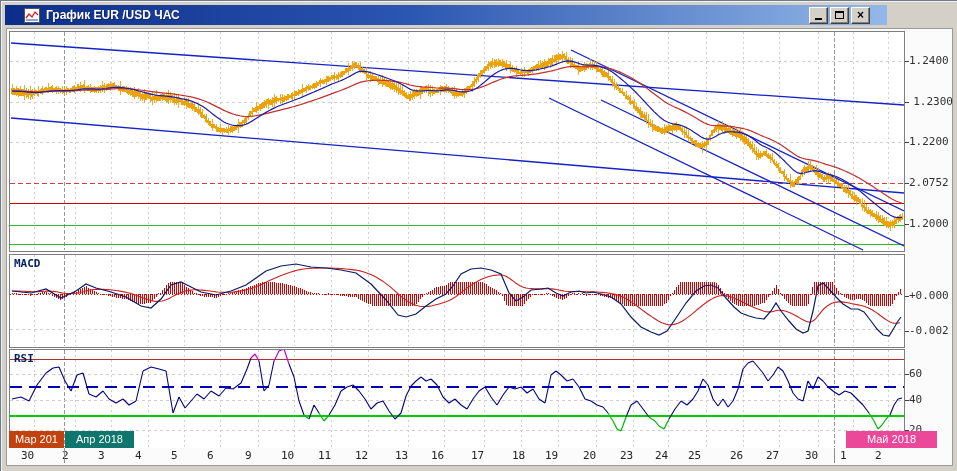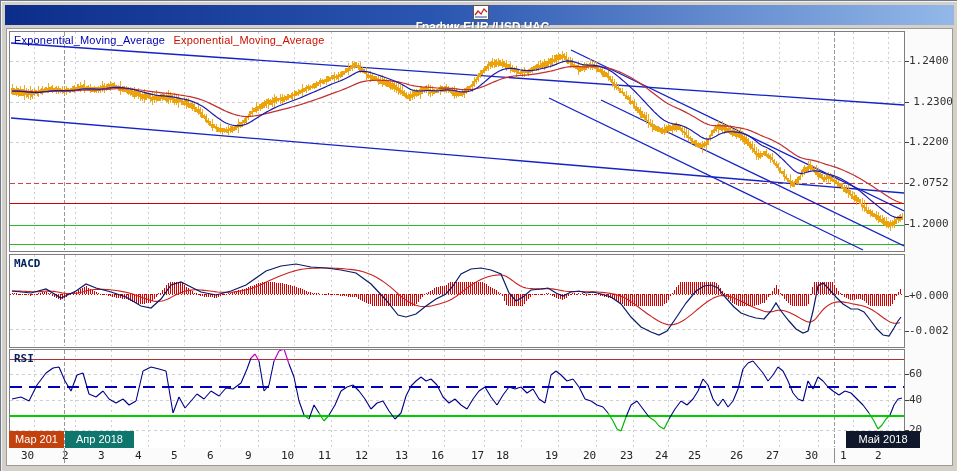--- a/index.html
+++ b/index.html
@@ -1,20 +1,20 @@
 <!DOCTYPE html>
 <html><head>
 <meta charset="utf-8">
 <style>
   html,body{margin:0;padding:0;background:#9a9a9a;font-family:"Liberation Sans",sans-serif;}
   .window{position:relative;width:957px;height:471px;background:#d4d0c8;
     border:1px solid #6b7b8d;box-shadow:inset 1px 1px 0 #f4f2ee, inset -1px -1px 0 #8a867e;overflow:hidden;}
-  .titlebar{position:absolute;left:4px;top:4px;width:949px;height:20px;
+  .titlebar{position:absolute;left:4px;top:4px;width:882px;height:20px;
     background:linear-gradient(90deg,#0c2e8a 0%,#2a55b0 45%,#93b8e8 100%);
-    display:flex;align-items:center;padding:0 3px;box-sizing:border-box;flex-direction:column;}
+    display:flex;align-items:center;padding:0 17px;box-sizing:border-box;}
   .ticon{width:16px;height:15px;margin-left:2px;flex:0 0 auto;}
   .ttext{color:#fff;font:bold 12px "Liberation Sans",sans-serif;margin-left:6px;flex:1;white-space:nowrap;
     text-shadow:1px 1px 0 rgba(0,0,0,.35);}
   .tbtns{display:flex;}
   .tb{width:17px;height:15px;background:#d4d0c8;border:1px solid;border-color:#ffffff #404040 #404040 #ffffff;
     box-shadow:inset -1px -1px 0 #808080;margin-left:2px;display:flex;align-items:center;justify-content:center;cursor:default;}
   .g-min{width:7px;height:2px;background:#000;margin-top:7px;}
   .g-max{width:9px;height:8px;border:1px solid #000;border-top:2px solid #000;box-sizing:border-box;}
   .g-x{font:bold 12px "Liberation Sans",sans-serif;color:#000;line-height:10px;}
   .client{position:absolute;left:5px;top:27px;width:947px;height:438px;background:#fbfbfb;
@@ -105,24 +105,20 @@
         <line x1="10" y1="117" x2="903" y2="192" stroke="#1422c8" stroke-width="1.3"></line>
         <line x1="570" y1="49" x2="903" y2="210" stroke="#1422c8" stroke-width="1.3"></line>
         <line x1="548" y1="97" x2="862" y2="249" stroke="#1422c8" stroke-width="1.3"></line>
         <line x1="600" y1="99" x2="903" y2="245" stroke="#1422c8" stroke-width="1.3"></line>
         <path d="M11 82.9L11 93.8M13 87.9L13 92.8M15 84.6L15 94.8M17 87.0L17 95.9M19 84.5L19 95.1M21 88.1L21 95.3M23 84.2L23 99.1M25 87.2L25 96.9M27 88.2L27 97.9M29 85.0L29 98.9M31 88.3L31 97.6M33 86.7L33 95.4M35 89.6L35 93.4M37 85.2L37 96.1M39 87.9L39 92.7M41 85.1L41 93.7M43 86.9L43 91.4M45 86.8L45 90.8M47 82.0L47 92.4M49 86.2L49 91.2M51 84.4L51 91.8M53 86.7L53 90.3M55 85.0L55 92.8M57 84.7L57 93.2M59 86.8L59 91.9M61 84.7L61 92.9M63 86.4L63 94.0M65 84.9L65 93.6M67 88.1L67 91.4M69 87.3L69 90.8M71 84.7L71 91.1M73 84.1L73 91.5M75 85.5L75 89.1M77 83.8L77 89.1M79 80.8L79 91.0M81 84.5L81 87.3M83 79.3L83 91.9M85 85.0L85 89.1M87 84.4L87 89.7M89 82.7L89 91.9M91 85.9L91 90.2M93 85.3L93 92.4M95 86.0L95 92.4M97 85.2L97 92.4M99 84.1L99 91.8M101 80.4L101 90.8M103 82.4L103 91.6M105 82.8L105 89.5M107 82.4L107 87.8M109 79.9L109 89.6M111 82.1L111 86.2M113 81.1L113 87.8M115 83.8L115 87.2M117 83.8L117 89.9M119 79.5L119 93.7M121 84.9L121 90.6M123 86.3L123 89.6M125 84.5L125 91.9M127 85.9L127 93.7M129 85.9L129 95.4M131 87.2L131 95.8M133 85.9L133 98.2M135 90.3L135 95.7M137 86.6L137 98.2M139 90.6L139 99.6M141 90.5L141 100.4M143 88.3L143 102.4M145 91.4L145 98.8M147 93.7L147 97.7M149 91.6L149 101.1M151 89.6L151 104.0M153 92.1L153 102.1M155 89.2L155 100.5M157 94.5L157 98.2M159 93.4L159 98.4M161 92.4L161 100.2M163 93.8L163 99.1M165 90.8L165 102.4M167 89.4L167 103.0M169 90.9L169 101.9M171 95.7L171 101.5M173 91.5L173 104.3M175 93.0L175 103.6M177 93.9L177 107.1M179 98.3L179 101.4M181 98.6L181 102.7M183 95.8L183 105.1M185 96.9L185 108.2M187 96.8L187 107.0M189 102.0L189 105.1M191 100.7L191 109.6M193 101.8L193 111.0M195 106.0L195 111.0M197 103.7L197 114.0M199 106.4L199 115.6M201 108.2L201 116.5M203 113.2L203 118.4M205 112.9L205 122.1M207 116.6L207 124.4M209 119.7L209 125.3M211 118.2L211 130.2M213 123.5L213 127.3M215 122.5L215 131.0M217 125.9L217 129.7M219 122.9L219 131.5M221 126.6L221 133.5M223 126.5L223 132.0M225 126.3L225 132.1M227 123.6L227 133.6M229 124.8L229 132.3M231 125.4L231 131.6M233 125.1L233 129.6M235 124.6L235 128.1M237 117.9L237 131.5M239 122.1L239 126.6M241 118.7L241 126.4M243 117.1L243 123.7M245 114.5L245 123.0M247 112.5L247 119.3M249 109.5L249 116.4M251 105.8L251 115.6M253 107.3L253 110.7M255 100.9L255 111.9M257 105.2L257 108.8M259 103.0L259 109.5M261 100.5L261 107.5M263 99.4L263 106.8M265 97.6L265 107.0M267 97.0L267 108.4M269 97.9L269 103.7M271 96.3L271 105.8M273 93.1L273 105.7M275 94.8L275 102.5M277 96.7L277 100.9M279 92.7L279 103.0M281 93.1L281 103.1M283 93.7L283 99.5M285 94.8L285 100.0M287 93.5L287 98.3M289 93.8L289 96.7M291 90.8L291 99.1M293 88.8L293 98.6M295 90.1L295 95.1M297 88.1L297 94.9M299 89.4L299 93.3M301 83.4L301 94.6M303 87.6L303 90.6M305 84.1L305 91.7M307 82.8L307 90.0M309 83.5L309 88.6M311 83.2L311 87.9M313 82.3L313 88.2M315 80.2L315 86.9M317 81.5L317 84.8M319 76.7L319 86.4M321 78.2L321 83.4M323 77.5L323 82.9M325 74.9L325 84.4M327 75.1L327 81.1M329 75.6L329 78.6M331 75.0L331 79.3M333 70.5L333 80.7M335 73.2L335 78.9M337 71.1L337 79.6M339 70.8L339 76.7M341 70.4L341 74.3M343 69.5L343 73.8M345 68.5L345 71.8M347 62.3L347 74.3M349 64.2L349 70.4M351 59.7L351 70.3M353 60.7L353 67.5M355 60.8L355 66.4M357 62.1L357 68.8M359 61.1L359 72.2M361 66.0L361 72.2M363 68.4L363 72.9M365 66.2L365 79.4M367 70.7L367 77.5M369 70.0L369 80.8M371 71.5L371 79.8M373 75.4L373 78.5M375 76.3L375 79.7M377 73.5L377 83.5M379 75.8L379 82.8M381 73.6L381 86.1M383 76.4L383 84.2M385 78.4L385 86.1M387 79.8L387 85.4M389 78.6L389 89.3M391 79.9L391 88.9M393 81.2L393 91.1M395 82.3L395 91.8M397 82.0L397 94.2M399 84.2L399 94.2M401 83.4L401 95.0M403 88.7L403 95.8M405 90.8L405 98.1M407 93.4L407 97.8M409 89.7L409 100.2M411 90.0L411 98.7M413 88.0L413 97.8M415 87.6L415 96.1M417 89.2L417 94.1M419 85.3L419 97.5M421 85.9L421 92.8M423 85.5L423 91.7M425 83.8L425 91.5M427 82.5L427 94.5M429 83.7L429 95.8M431 85.4L431 95.2M433 87.8L433 93.0M435 87.8L435 91.5M437 86.5L437 91.9M439 84.1L439 94.3M441 85.9L441 89.1M443 84.9L443 89.6M445 83.3L445 91.8M447 84.6L447 91.8M449 87.3L449 92.2M451 86.1L451 95.1M453 84.6L453 97.5M455 86.8L455 96.8M457 91.6L457 95.7M459 91.6L459 95.2M461 88.2L461 96.2M463 86.7L463 96.8M465 86.4L465 92.8M467 86.2L467 90.9M469 84.2L469 88.3M471 79.6L471 90.7M473 75.9L473 86.4M475 76.2L475 83.1M477 72.4L477 80.6M479 69.3L479 77.0M481 69.7L481 73.2M483 64.7L483 71.8M485 64.7L485 69.7M487 60.2L487 69.8M489 60.9L489 67.7M491 56.6L491 66.6M493 57.7L493 66.5M495 58.1L495 65.8M497 56.8L497 65.6M499 60.2L499 63.9M501 57.8L501 67.4M503 60.8L503 66.1M505 58.7L505 69.9M507 64.0L507 67.5M509 61.0L509 72.2M511 63.5L511 71.1M513 65.8L513 72.2M515 64.9L515 76.7M517 69.7L517 73.3M519 69.9L519 73.7M521 67.5L521 75.7M523 66.1L523 76.2M525 68.5L525 71.9M527 67.5L527 74.5M529 67.2L529 71.7M531 65.6L531 71.6M533 65.0L533 69.4M535 63.3L535 69.9M537 60.4L537 69.7M539 59.0L539 67.8M541 60.4L541 67.6M543 57.6L543 69.1M545 61.0L545 64.2M547 57.4L547 65.6M549 56.9L549 66.6M551 54.2L551 64.5M553 53.7L553 62.4M555 52.9L555 64.2M557 51.8L557 63.0M559 53.8L559 57.6M561 50.3L561 62.2M563 51.8L563 59.3M565 50.6L565 62.2M567 56.2L567 62.6M569 55.9L569 66.5M571 56.9L571 66.4M573 62.1L573 66.5M575 63.7L575 67.4M577 59.8L577 74.0M579 66.0L579 70.0M581 64.4L581 70.3M583 60.8L583 70.6M585 62.1L585 69.1M587 63.3L587 67.7M589 58.4L589 68.7M591 59.9L591 68.7M593 60.0L593 67.9M595 59.8L595 71.3M597 65.0L597 69.6M599 67.2L599 71.5M601 66.6L601 75.7M603 68.8L603 75.2M605 72.0L605 76.4M607 69.3L607 79.5M609 74.6L609 80.7M611 74.6L611 85.8M613 78.0L613 89.4M615 80.5L615 89.1M617 84.0L617 90.3M619 86.6L619 91.0M621 86.6L621 93.3M623 91.2L623 94.5M625 90.3L625 98.4M627 94.0L627 99.2M629 93.5L629 103.7M631 99.4L631 103.1M633 98.3L633 107.8M635 102.2L635 109.8M637 106.7L637 111.9M639 106.4L639 117.8M641 111.3L641 116.2M643 110.5L643 119.9M645 110.9L645 123.2M647 113.2L647 126.9M649 117.6L649 126.2M651 118.9L651 131.3M653 122.8L653 128.1M655 125.0L655 128.1M657 126.0L657 129.4M659 126.6L659 131.6M661 126.3L661 132.3M663 123.0L663 133.6M665 123.8L665 132.0M667 123.0L667 133.4M669 125.3L669 129.5M671 122.0L671 133.4M673 121.8L673 130.4M675 120.6L675 130.9M677 123.8L677 128.0M679 124.8L679 130.2M681 125.1L681 134.0M683 125.3L683 136.6M685 127.2L685 137.3M687 128.8L687 140.1M689 134.6L689 139.7M691 136.5L691 141.6M693 139.2L693 142.3M695 140.6L695 144.3M697 141.0L697 147.2M699 142.7L699 146.8M701 140.2L701 151.9M703 139.8L703 147.4M705 136.2L705 149.8M707 136.6L707 143.5M709 132.6L709 140.1M711 128.6L711 135.2M713 125.6L713 132.1M715 124.7L715 130.7M717 118.7L717 133.3M719 123.1L719 128.1M721 120.3L721 131.9M723 121.7L723 132.7M725 122.5L725 132.2M727 124.2L727 131.8M729 123.7L729 134.3M731 124.5L731 136.3M733 128.0L733 133.8M735 126.4L735 137.5M737 128.8L737 137.3M739 126.6L739 139.9M741 130.3L741 140.6M743 132.1L743 143.8M745 134.0L745 143.3M747 136.6L747 144.4M749 139.9L749 148.5M751 140.0L751 151.7M753 142.8L753 153.0M755 145.6L755 159.2M757 147.8L757 158.7M759 149.8L759 158.0M761 151.5L761 155.3M763 150.2L763 155.4M765 147.9L765 156.3M767 151.7L767 158.0M769 152.8L769 161.7M771 151.9L771 161.4M773 157.7L773 164.3M775 159.5L775 167.4M777 162.3L777 169.5M779 166.3L779 170.3M781 169.8L781 173.2M783 168.3L783 179.6M785 172.8L785 178.8M787 177.6L787 180.0M789 172.8L789 186.8M791 178.7L791 185.5M793 180.0L793 185.3M795 179.4L795 183.0M797 175.0L797 183.5M799 172.8L799 178.9M801 167.6L801 176.0M803 164.0L803 174.4M805 166.3L805 169.2M807 159.8L807 171.0M809 160.0L809 170.5M811 164.2L811 170.3M813 165.4L813 171.5M815 163.9L815 174.4M817 167.8L817 178.7M819 173.0L819 177.1M821 174.5L821 178.9M823 174.2L823 181.2M825 172.2L825 181.0M827 170.6L827 183.0M829 172.4L829 180.5M831 175.5L831 181.0M833 173.1L833 184.5M835 178.2L835 182.8M837 179.2L837 184.9M839 182.4L839 185.6M841 183.9L841 188.4M843 184.3L843 190.3M845 184.0L845 193.1M847 183.8L847 197.3M849 190.0L849 195.1M851 190.1L851 198.3M853 190.5L853 200.5M855 193.5L855 203.8M857 197.0L857 201.1M859 199.3L859 202.9M861 197.3L861 209.5M863 199.4L863 211.1M865 202.7L865 212.4M867 205.9L867 212.5M869 207.7L869 215.7M871 208.5L871 216.1M873 212.5L873 215.1M875 210.3L875 219.6M877 211.1L877 221.9M879 214.2L879 220.6M881 214.4L881 222.5M883 216.4L883 224.6M885 216.2L885 226.8M887 219.9L887 226.6M889 219.2L889 230.2M891 218.8L891 227.0M893 215.9L893 226.5M895 216.7L895 223.4M897 215.3L897 221.7M899 212.9L899 221.0M901 211.6L901 219.1" fill="none" stroke="#eda207" stroke-width="0.9" shape-rendering="crispEdges"></path>
         <path d="M11 87.4L11 92.5M13 87.3L13 93.9M15 88.2L15 94.0M17 87.4L17 94.1M19 87.9L19 94.7M21 88.4L21 94.5M23 88.4L23 94.6M25 89.3L25 93.7M27 89.8L27 96.0M29 91.3L29 94.2M31 89.3L31 95.9M33 90.9L33 93.6M35 88.5L35 92.8M37 89.6L37 94.5M39 89.3L39 92.0M41 86.5L41 92.8M43 87.9L43 90.7M45 85.9L45 90.9M47 87.0L47 91.5M49 86.1L49 89.7M51 85.1L51 90.7M53 87.0L53 91.1M55 86.4L55 91.1M57 86.5L57 90.2M59 87.0L59 90.4M61 88.4L61 91.3M63 88.6L63 92.4M65 88.2L65 91.1M67 86.8L67 91.4M69 87.8L69 91.9M71 86.5L71 89.5M73 84.9L73 91.4M75 86.2L75 88.5M77 83.2L77 88.6M79 85.1L79 89.6M81 84.4L81 87.5M83 83.3L83 89.1M85 85.7L85 88.8M87 84.9L87 89.8M89 86.0L89 90.0M91 85.8L91 91.1M93 86.4L93 91.3M95 86.1L95 91.2M97 85.7L97 89.9M99 85.5L99 90.2M101 85.4L101 88.2M103 83.8L103 88.5M105 84.5L105 86.7M107 82.8L107 86.8M109 83.3L109 87.8M111 82.5L111 85.8M113 81.5L113 86.2M115 84.2L115 87.8M117 85.2L117 88.4M119 84.8L119 90.3M121 85.6L121 90.0M123 85.1L123 91.3M125 86.8L125 90.6M127 87.0L127 93.1M129 89.3L129 93.4M131 88.3L131 94.3M133 89.6L133 95.6M135 90.2L135 95.7M137 90.2L137 94.9M139 91.4L139 96.4M141 93.2L141 97.9M143 92.8L143 98.0M145 92.3L145 99.0M147 93.3L147 97.2M149 93.4L149 98.1M151 95.9L151 99.8M153 95.4L153 98.5M155 93.8L155 99.4M157 94.8L157 99.8M159 93.5L159 99.6M161 92.8L161 98.0M163 92.7L163 99.4M165 94.7L165 99.8M167 93.6L167 100.6M169 94.2L169 98.6M171 94.4L171 99.1M173 97.4L173 101.5M175 97.9L175 102.4M177 96.7L177 102.4M179 96.8L179 101.3M181 98.1L181 103.8M183 100.4L183 103.7M185 99.1L185 103.8M187 100.4L187 105.6M189 102.1L189 107.2M191 102.3L191 107.9M193 103.3L193 108.2M195 105.6L195 111.4M197 108.3L197 112.1M199 108.1L199 112.8M201 110.8L201 116.6M203 114.0L203 116.9M205 114.6L205 120.9M207 119.1L207 121.6M209 119.9L209 125.4M211 123.3L211 126.5M213 122.9L213 127.4M215 124.5L215 128.3M217 125.6L217 130.5M219 126.7L219 130.9M221 126.5L221 131.3M223 127.4L223 131.0M225 127.6L225 130.7M227 127.8L227 132.3M229 127.3L229 130.0M231 124.9L231 130.6M233 126.0L233 129.7M235 123.8L235 128.6M237 122.7L237 126.7M239 121.4L239 125.8M241 120.9L241 125.6M243 118.8L243 121.9M245 115.4L245 121.6M247 114.9L247 117.1M249 110.4L249 115.6M251 110.1L251 113.2M253 107.4L253 111.4M255 106.2L255 111.4M257 105.0L257 110.1M259 102.6L259 108.0M261 101.5L261 107.7M263 101.4L263 107.2M265 99.7L265 105.0M267 98.4L267 103.4M269 99.0L269 104.3M271 99.0L271 103.8M273 96.7L273 101.6M275 95.9L275 101.0M277 97.0L277 100.4M279 96.7L279 99.4M281 96.4L281 100.4M283 96.4L283 100.5M285 94.6L285 98.9M287 93.2L287 98.6M289 93.5L289 96.7M291 92.2L291 97.9M293 92.5L293 94.8M295 89.7L295 95.4M297 91.0L297 94.2M299 88.6L299 92.8M301 87.8L301 91.9M303 87.2L303 90.9M305 86.1L305 89.9M307 85.3L307 88.3M309 84.5L309 89.2M311 84.5L311 87.3M313 82.0L313 86.6M315 82.3L315 86.9M317 81.2L317 85.1M319 79.1L319 83.0M321 78.9L321 82.3M323 79.0L323 82.9M325 77.7L325 80.6M327 75.1L327 80.6M329 75.8L329 79.5M331 74.3L331 78.2M333 74.3L333 77.7M335 74.5L335 77.1M337 73.9L337 78.2M339 73.0L339 76.3M341 70.0L341 75.8M343 69.5L343 73.6M345 67.2L345 71.8M347 66.6L347 71.0M349 65.6L349 70.2M351 63.6L351 67.8M353 61.5L353 65.7M355 61.1L355 66.4M357 63.8L357 66.9M359 63.6L359 70.2M361 67.1L361 71.3M363 67.5L363 71.9M365 70.0L365 73.3M367 72.6L367 76.6M369 74.2L369 77.1M371 73.6L371 79.4M373 75.3L373 79.4M375 75.0L375 80.0M377 76.6L377 80.6M379 77.6L379 82.9M381 78.6L381 82.7M383 77.9L383 83.8M385 79.7L385 84.5M387 80.2L387 85.8M389 81.1L389 87.0M391 81.6L391 87.9M393 82.4L393 88.2M395 83.7L395 89.0M397 85.8L397 89.7M399 87.4L399 92.3M401 89.4L401 93.2M403 89.7L403 95.2M405 92.0L405 97.3M407 93.6L407 97.7M409 93.4L409 99.7M411 93.3L411 96.7M413 90.0L413 95.8M415 90.1L415 94.9M417 88.8L417 94.7M419 87.5L419 93.5M421 86.1L421 92.7M423 85.7L423 90.4M425 84.9L425 89.2M427 87.1L427 90.2M429 88.3L429 92.5M431 88.8L431 91.5M433 88.0L433 92.5M435 88.8L435 92.4M437 87.7L437 91.7M439 86.1L439 90.0M441 85.0L441 90.5M443 85.7L443 90.7M445 85.0L445 90.8M447 85.6L447 90.2M449 87.0L449 90.8M451 89.2L451 92.8M453 90.3L453 94.8M455 90.2L455 94.6M457 90.2L457 94.9M459 91.3L459 94.8M461 90.9L461 95.3M463 89.8L463 94.3M465 87.0L465 91.8M467 85.1L467 90.5M469 84.7L469 88.9M471 82.6L471 85.9M473 80.2L473 84.6M475 78.4L475 81.4M477 74.4L477 79.1M479 71.6L479 75.8M481 68.5L481 74.1M483 67.0L483 71.8M485 64.5L485 70.1M487 63.2L487 68.2M489 61.3L489 65.4M491 60.4L491 66.3M493 61.2L493 64.3M495 59.1L495 65.6M497 60.7L497 63.5M499 59.0L499 65.3M501 61.3L501 65.4M503 60.3L503 65.6M505 61.6L505 68.0M507 63.4L507 66.7M509 63.0L509 67.7M511 66.4L511 69.7M513 67.7L513 71.4M515 68.0L515 71.3M517 68.9L517 73.4M519 70.6L519 73.2M521 69.3L521 73.0M523 69.6L523 72.4M525 69.0L525 72.3M527 68.8L527 72.5M529 67.8L529 72.1M531 66.2L531 71.3M533 64.9L533 70.1M535 63.7L535 67.6M537 62.9L537 67.8M539 63.6L539 67.4M541 61.8L541 66.8M543 60.8L543 66.1M545 60.2L545 66.3M547 59.7L547 65.8M549 58.0L549 62.5M551 56.7L551 63.7M553 57.8L553 61.4M555 54.0L555 61.0M557 54.2L557 58.5M559 52.6L559 59.4M561 53.5L561 58.2M563 52.5L563 57.1M565 54.8L565 58.9M567 58.2L567 63.0M569 59.9L569 62.4M571 59.2L571 64.7M573 63.0L573 67.2M575 63.8L575 68.0M577 64.3L577 68.8M579 65.4L579 70.7M581 65.6L581 69.8M583 63.6L583 69.0M585 63.3L585 68.9M587 63.0L587 67.0M589 61.9L589 66.3M591 62.7L591 67.0M593 63.3L593 66.9M595 63.5L595 67.6M597 65.6L597 71.0M599 67.9L599 71.1M601 67.5L601 73.6M603 70.4L603 75.5M605 70.9L605 76.2M607 72.0L607 76.9M609 74.8L609 78.9M611 78.3L611 81.9M613 80.8L613 83.8M615 83.0L615 87.3M617 85.6L617 88.4M619 86.7L619 91.5M621 89.6L621 92.2M623 90.5L623 95.4M625 93.8L625 97.8M627 94.6L627 98.7M629 96.2L629 102.5M631 99.6L631 102.6M633 100.2L633 106.7M635 104.9L635 109.7M637 105.8L637 112.2M639 107.7L639 113.5M641 109.9L641 117.0M643 113.3L643 117.1M645 114.4L645 119.0M647 118.6L647 121.1M649 121.0L649 123.9M651 122.9L651 126.2M653 123.7L653 128.6M655 124.7L655 129.5M657 125.2L657 130.6M659 126.8L659 130.7M661 127.3L661 132.9M663 128.0L663 132.1M665 125.6L665 132.3M667 125.4L667 129.8M669 124.1L669 129.5M671 125.3L671 129.9M673 124.3L673 128.7M675 122.3L675 128.6M677 123.3L677 128.7M679 124.4L679 129.2M681 126.5L681 131.0M683 129.6L683 132.2M685 131.4L685 134.2M687 133.9L687 136.8M689 135.8L689 138.3M691 137.2L691 142.5M693 139.5L693 143.0M695 138.8L695 145.5M697 141.5L697 145.6M699 142.0L699 147.2M701 143.4L701 147.0M703 142.0L703 145.7M705 141.0L705 144.6M707 138.3L707 143.5M709 134.1L709 137.4M711 128.5L711 134.6M713 127.7L713 131.9M715 124.9L715 129.9M717 123.1L717 128.1M719 123.0L719 128.6M721 124.1L721 129.5M723 124.0L723 128.8M725 124.8L725 130.8M727 127.2L727 131.0M729 126.9L729 133.3M731 128.5L731 133.5M733 128.0L733 135.1M735 129.6L735 135.7M737 129.9L737 136.0M739 131.3L739 137.0M741 133.3L741 139.3M743 135.0L743 140.7M745 135.7L745 142.7M747 138.1L747 144.7M749 140.5L749 146.5M751 143.3L751 148.2M753 146.6L753 150.9M755 150.0L755 154.1M757 152.1L757 155.7M759 151.9L759 157.1M761 151.7L761 156.2M763 149.9L763 154.4M765 150.1L765 155.1M767 152.6L767 157.0M769 153.9L769 157.5M771 155.7L771 159.3M773 159.3L773 163.3M775 161.9L775 164.8M777 163.1L777 166.8M779 166.8L779 172.2M781 170.3L781 173.1M783 170.4L783 175.6M785 174.9L785 178.0M787 177.3L787 181.3M789 179.2L789 182.0M791 179.7L791 185.3M793 180.9L793 186.0M795 178.1L795 182.2M797 176.4L797 183.1M799 175.0L799 179.0M801 168.9L801 173.9M803 166.3L803 171.0M805 166.1L805 170.9M807 165.0L807 170.2M809 163.5L809 167.7M811 163.7L811 168.6M813 166.7L813 170.5M815 169.0L815 173.7M817 170.3L817 175.9M819 171.5L819 176.7M821 173.3L821 178.1M823 176.1L823 181.4M825 175.5L825 178.5M827 173.0L827 178.0M829 175.3L829 178.0M831 176.4L831 179.6M833 178.0L833 180.9M835 179.2L835 183.3M837 181.0L837 186.0M839 181.7L839 185.7M841 182.3L841 188.2M843 185.9L843 190.7M845 186.8L845 192.2M847 187.7L847 192.1M849 189.4L849 193.5M851 192.9L851 197.6M853 194.8L853 199.1M855 194.0L855 200.3M857 195.9L857 201.1M859 198.4L859 203.4M861 201.6L861 205.5M863 203.6L863 206.8M865 205.8L865 210.3M867 208.5L867 212.5M869 208.7L869 213.4M871 209.7L871 215.4M873 211.8L873 216.4M875 212.6L875 218.0M877 214.2L877 218.5M879 215.4L879 221.3M881 217.5L881 221.5M883 217.4L883 223.8M885 219.9L885 224.5M887 220.2L887 225.5M889 221.1L889 226.0M891 220.7L891 225.0M893 219.6L893 225.4M895 217.8L895 222.6M897 214.6L897 219.1M899 214.4L899 219.6M901 214.9L901 218.6" fill="none" stroke="#eda207" stroke-width="2" shape-rendering="crispEdges"></path>
         <path d="M11 90L13 90.01L15 90.04L17 90.08L19 90.14L21 90.2L23 90.28L25 90.36L27 90.46L29 90.57L31 90.67L33 90.73L35 90.77L37 90.79L39 90.77L41 90.74L43 90.67L45 90.59L47 90.49L49 90.38L51 90.29L53 90.21L55 90.15L57 90.1L59 90.07L61 90.04L63 90.03L65 90.03L67 90L69 89.95L71 89.88L73 89.79L75 89.68L77 89.55L79 89.4L81 89.26L83 89.14L85 89.04L87 88.97L89 88.92L91 88.89L93 88.87L95 88.88L97 88.85L99 88.8L101 88.72L103 88.61L105 88.48L107 88.32L109 88.14L111 87.97L113 87.84L115 87.74L117 87.68L119 87.65L121 87.65L123 87.68L125 87.75L127 87.85L129 87.97L131 88.13L133 88.31L135 88.53L137 88.75L139 88.99L141 89.24L143 89.51L145 89.78L147 90.07L149 90.37L151 90.67L153 90.94L155 91.2L157 91.43L159 91.65L161 91.86L163 92.04L165 92.24L167 92.46L169 92.68L171 92.92L173 93.17L175 93.44L177 93.71L179 94.01L181 94.32L183 94.64L185 94.97L187 95.32L189 95.7L191 96.13L193 96.61L195 97.13L197 97.7L199 98.31L201 98.98L203 99.73L205 100.55L207 101.44L209 102.4L211 103.4L213 104.39L215 105.39L217 106.38L219 107.38L221 108.37L223 109.34L225 110.24L227 111.08L229 111.87L231 112.61L233 113.27L235 113.85L237 114.36L239 114.78L241 115.13L243 115.39L245 115.52L247 115.54L249 115.46L251 115.27L253 115L255 114.7L257 114.35L259 113.96L261 113.54L263 113.1L265 112.63L267 112.15L269 111.66L271 111.15L273 110.64L275 110.13L277 109.62L279 109.12L281 108.61L283 108.11L285 107.61L287 107.1L289 106.57L291 106.03L293 105.48L295 104.92L297 104.34L299 103.74L301 103.12L303 102.49L305 101.83L307 101.18L309 100.51L311 99.84L313 99.16L315 98.48L317 97.78L319 97.07L321 96.35L323 95.61L325 94.87L327 94.11L329 93.36L331 92.62L333 91.89L335 91.16L337 90.45L339 89.72L341 88.96L343 88.18L345 87.37L347 86.53L349 85.66L351 84.77L353 83.85L355 82.91L357 82.11L359 81.43L361 80.87L363 80.41L365 80.05L367 79.76L369 79.56L371 79.42L373 79.32L375 79.26L377 79.24L379 79.25L381 79.31L383 79.39L385 79.51L387 79.66L389 79.83L391 80.05L393 80.31L395 80.61L397 80.95L399 81.33L401 81.76L403 82.25L405 82.79L407 83.39L409 83.97L411 84.46L413 84.87L415 85.19L417 85.46L419 85.68L421 85.86L423 85.99L425 86.08L427 86.2L429 86.35L431 86.52L433 86.73L435 86.88L437 86.98L439 87.04L441 87.06L443 87.08L445 87.12L447 87.2L449 87.31L451 87.46L453 87.64L455 87.86L457 88.11L459 88.35L461 88.53L463 88.64L465 88.71L467 88.69L469 88.59L471 88.42L473 88.16L475 87.77L477 87.26L479 86.64L481 85.94L483 85.19L485 84.4L487 83.56L489 82.67L491 81.78L493 80.92L495 80.09L497 79.29L499 78.52L501 77.8L503 77.15L505 76.59L507 76.09L509 75.66L511 75.29L513 75L515 74.79L517 74.63L519 74.5L521 74.36L523 74.21L525 74.05L527 73.88L529 73.68L531 73.45L533 73.18L535 72.88L537 72.55L539 72.19L541 71.83L543 71.45L545 71.07L547 70.68L549 70.26L551 69.8L553 69.31L555 68.78L557 68.24L559 67.69L561 67.13L563 66.62L565 66.22L567 65.91L569 65.7L571 65.56L573 65.5L575 65.52L577 65.59L579 65.69L581 65.75L583 65.79L585 65.8L587 65.78L589 65.74L591 65.68L593 65.64L595 65.66L597 65.76L599 65.91L601 66.13L603 66.41L605 66.74L607 67.12L609 67.58L611 68.13L613 68.77L615 69.5L617 70.29L619 71.13L621 72.03L623 72.97L625 73.96L627 75L629 76.08L631 77.21L633 78.41L635 79.66L637 80.97L639 82.33L641 83.73L643 85.16L645 86.64L647 88.14L649 89.67L651 91.21L653 92.76L655 94.3L657 95.82L659 97.33L661 98.79L663 100.16L665 101.44L667 102.65L669 103.77L671 104.81L673 105.77L675 106.66L677 107.52L679 108.42L681 109.37L683 110.35L685 111.37L687 112.43L689 113.54L691 114.68L693 115.85L695 117.04L697 118.24L699 119.46L701 120.62L703 121.68L705 122.62L707 123.4L709 123.97L711 124.33L713 124.55L715 124.68L717 124.73L719 124.76L721 124.83L723 124.94L725 125.07L727 125.24L729 125.45L731 125.68L733 125.94L735 126.23L737 126.56L739 126.92L741 127.32L743 127.78L745 128.29L747 128.88L749 129.56L751 130.33L753 131.18L755 132.09L757 133.07L759 134.03L761 134.91L763 135.7L765 136.47L767 137.28L769 138.13L771 139.04L773 140.01L775 141.04L777 142.15L779 143.34L781 144.6L783 145.93L785 147.31L787 148.73L789 150.16L791 151.6L793 152.98L795 154.25L797 155.41L799 156.34L801 157.04L803 157.6L805 158.07L807 158.45L809 158.81L811 159.19L813 159.58L815 160.07L817 160.64L819 161.28L821 161.96L823 162.68L825 163.34L827 163.92L829 164.5L831 165.11L833 165.75L835 166.42L837 167.15L839 167.91L841 168.72L843 169.57L845 170.45L847 171.36L849 172.32L851 173.3L853 174.31L855 175.36L857 176.43L859 177.54L861 178.71L863 179.93L865 181.19L867 182.46L869 183.75L871 185.05L873 186.36L875 187.66L877 188.96L879 190.27L881 191.58L883 192.89L885 194.2L887 195.51L889 196.77L891 197.94L893 199.03L895 199.97L897 200.78L899 201.51L901 202.16" fill="none" stroke="#c23030" stroke-width="1.2"></path>
         <path d="M11 90L13 90.04L15 90.11L17 90.21L19 90.34L21 90.49L23 90.65L25 90.84L27 91.04L29 91.26L31 91.43L33 91.52L35 91.53L37 91.48L39 91.36L41 91.19L43 90.97L45 90.72L47 90.42L49 90.15L51 89.93L53 89.77L55 89.66L57 89.59L59 89.55L61 89.55L63 89.57L65 89.62L67 89.61L69 89.53L71 89.39L73 89.21L75 88.98L77 88.72L79 88.43L81 88.16L83 87.97L85 87.86L87 87.8L89 87.8L91 87.85L93 87.94L95 88.07L97 88.1L99 88.05L101 87.92L103 87.73L105 87.48L107 87.18L109 86.84L111 86.54L113 86.36L115 86.27L117 86.28L119 86.37L121 86.52L123 86.75L125 87.04L127 87.38L129 87.78L131 88.22L133 88.7L135 89.22L137 89.74L139 90.26L141 90.78L143 91.3L145 91.82L147 92.35L149 92.87L151 93.36L153 93.77L155 94.11L157 94.39L159 94.62L161 94.81L163 94.95L165 95.14L167 95.36L169 95.62L171 95.9L173 96.21L175 96.55L177 96.92L179 97.31L181 97.74L183 98.18L185 98.65L187 99.14L189 99.69L191 100.36L193 101.12L195 101.98L197 102.91L199 103.91L201 105.03L203 106.3L205 107.7L207 109.22L209 110.85L211 112.49L213 114.05L215 115.55L217 116.98L219 118.36L221 119.7L223 120.91L225 121.93L227 122.78L229 123.48L231 124.04L233 124.45L235 124.66L237 124.7L239 124.59L241 124.35L243 123.93L245 123.26L247 122.39L249 121.34L251 120.12L253 118.83L255 117.56L257 116.29L259 115.03L261 113.78L263 112.56L265 111.39L267 110.26L269 109.17L271 108.12L273 107.12L275 106.18L277 105.3L279 104.47L281 103.69L283 102.94L285 102.23L287 101.5L289 100.77L291 100.03L293 99.28L295 98.53L297 97.75L299 96.94L301 96.1L303 95.25L305 94.38L307 93.52L309 92.66L311 91.82L313 90.98L315 90.14L317 89.28L319 88.41L321 87.52L323 86.62L325 85.7L327 84.78L329 83.9L331 83.06L333 82.26L335 81.48L337 80.74L339 79.97L341 79.12L343 78.2L345 77.23L347 76.21L349 75.14L351 74.02L353 72.87L355 71.69L357 70.88L359 70.42L361 70.25L363 70.31L365 70.54L367 70.93L369 71.45L371 72.04L373 72.66L375 73.3L377 73.96L379 74.64L381 75.33L383 76.03L385 76.75L387 77.48L389 78.21L391 78.98L393 79.8L395 80.66L397 81.56L399 82.51L401 83.51L403 84.6L405 85.78L407 87.02L409 88.13L411 88.94L413 89.48L415 89.78L417 89.95L419 90L421 89.96L423 89.82L425 89.6L427 89.5L429 89.5L431 89.59L433 89.76L435 89.8L437 89.73L439 89.56L441 89.31L443 89.08L445 88.96L447 88.95L449 89.03L451 89.21L453 89.48L455 89.85L457 90.28L459 90.66L461 90.86L463 90.89L465 90.78L467 90.48L469 90.01L471 89.4L473 88.57L475 87.48L477 86.16L479 84.64L481 83.02L483 81.37L485 79.71L487 78.03L489 76.33L491 74.72L493 73.28L495 71.98L497 70.82L499 69.78L501 68.9L503 68.25L505 67.8L507 67.53L509 67.4L511 67.43L513 67.6L515 67.91L517 68.32L519 68.74L521 69.06L523 69.29L525 69.45L527 69.54L529 69.53L531 69.41L533 69.18L535 68.86L537 68.46L539 68.01L541 67.54L543 67.05L545 66.55L547 66.04L549 65.48L551 64.84L553 64.12L555 63.34L557 62.54L559 61.76L561 60.99L563 60.37L565 60.04L567 59.96L569 60.1L571 60.42L573 60.88L575 61.46L577 62.16L579 62.83L581 63.34L583 63.73L585 64L587 64.17L589 64.26L591 64.26L593 64.32L595 64.55L597 64.93L599 65.45L601 66.09L603 66.83L605 67.66L607 68.57L609 69.62L611 70.84L613 72.23L615 73.77L617 75.35L619 76.99L621 78.67L623 80.39L625 82.14L627 83.93L629 85.74L631 87.6L633 89.54L635 91.54L637 93.61L639 95.71L641 97.84L643 99.98L645 102.14L647 104.29L649 106.41L651 108.52L653 110.58L655 112.53L657 114.4L659 116.2L661 117.83L663 119.2L665 120.34L667 121.29L669 122.05L671 122.63L673 123.05L675 123.33L677 123.63L679 124.11L681 124.74L683 125.51L685 126.41L687 127.44L689 128.59L691 129.84L693 131.15L695 132.48L697 133.83L699 135.2L701 136.42L703 137.33L705 137.97L707 138.21L709 137.95L711 137.23L713 136.26L715 135.21L717 134.09L719 133.05L721 132.24L723 131.63L725 131.19L727 130.91L729 130.77L731 130.74L733 130.83L735 131.03L737 131.33L739 131.71L741 132.21L743 132.84L745 133.6L747 134.53L749 135.66L751 136.98L753 138.45L755 140.01L757 141.67L759 143.21L761 144.45L763 145.41L765 146.3L767 147.29L769 148.35L771 149.53L773 150.86L775 152.32L777 153.94L779 155.7L781 157.57L783 159.54L785 161.6L787 163.67L789 165.69L791 167.66L793 169.43L795 170.84L797 171.94L799 172.43L801 172.38L803 172.01L805 171.53L807 170.95L809 170.4L811 170.02L813 169.78L815 169.85L817 170.2L819 170.76L821 171.43L823 172.22L825 172.82L827 173.25L829 173.66L831 174.18L833 174.8L835 175.52L837 176.36L839 177.3L841 178.32L843 179.42L845 180.59L847 181.82L849 183.1L851 184.43L853 185.8L855 187.2L857 188.64L859 190.14L861 191.74L863 193.44L865 195.16L867 196.88L869 198.6L871 200.29L873 201.93L875 203.54L877 205.11L879 206.66L881 208.18L883 209.68L885 211.16L887 212.62L889 213.94L891 215L893 215.84L895 216.34L897 216.54L899 216.59L901 216.52" fill="none" stroke="#1b1bb0" stroke-width="1.2"></path>
       </svg>
   </div>
-  <div class="legend">
-    <span id="legend-blue" style="color: rgb(0, 0, 176);">Exponential_Moving_Average</span>
-    <span id="legend-red" style="color: rgb(204, 17, 0); margin-left: 5px;">Exponential_Moving_Average</span>
-  </div>
 
   <div class="panel" id="panel-macd">
     <svg id="svg-macd" viewBox="9 254 894 92">
         <line x1="33" y1="254" x2="33" y2="345" stroke="#cfcfcf" stroke-width="1" stroke-dasharray="2,3" shape-rendering="crispEdges"></line>
         <line x1="74" y1="254" x2="74" y2="345" stroke="#cfcfcf" stroke-width="1" stroke-dasharray="2,3" shape-rendering="crispEdges"></line>
         <line x1="110" y1="254" x2="110" y2="345" stroke="#cfcfcf" stroke-width="1" stroke-dasharray="2,3" shape-rendering="crispEdges"></line>
         <line x1="147" y1="254" x2="147" y2="345" stroke="#cfcfcf" stroke-width="1" stroke-dasharray="2,3" shape-rendering="crispEdges"></line>
         <line x1="183" y1="254" x2="183" y2="345" stroke="#cfcfcf" stroke-width="1" stroke-dasharray="2,3" shape-rendering="crispEdges"></line>
         <line x1="219" y1="254" x2="219" y2="345" stroke="#cfcfcf" stroke-width="1" stroke-dasharray="2,3" shape-rendering="crispEdges"></line>
         <line x1="257" y1="254" x2="257" y2="345" stroke="#cfcfcf" stroke-width="1" stroke-dasharray="2,3" shape-rendering="crispEdges"></line>
@@ -202,39 +198,39 @@
       <span class="xlab" style="left: 139px;">4</span>
       <span class="xlab" style="left: 175px;">5</span>
       <span class="xlab" style="left: 211px;">6</span>
       <span class="xlab" style="left: 249px;">9</span>
       <span class="xlab" style="left: 285px;">10</span>
       <span class="xlab" style="left: 322px;">11</span>
       <span class="xlab" style="left: 359px;">12</span>
       <span class="xlab" style="left: 399px;">13</span>
       <span class="xlab" style="left: 435px;">16</span>
       <span class="xlab" style="left: 475px;">17</span>
-      <span class="xlab" style="left: 500px;">18</span>
+      <span class="xlab" style="left: 516px;">18</span>
       <span class="xlab" style="left: 549px;">19</span>
       <span class="xlab" style="left: 587px;">20</span>
       <span class="xlab" style="left: 624px;">23</span>
       <span class="xlab" style="left: 659px;">24</span>
       <span class="xlab" style="left: 692px;">25</span>
       <span class="xlab" style="left: 734px;">26</span>
       <span class="xlab" style="left: 770px;">27</span>
       <span class="xlab" style="left: 809px;">30</span>
       <span class="xlab" style="left: 844px;">1</span>
       <span class="xlab" style="left: 879px;">2</span>
       <span class="xsep" style="left: 55px;"></span>
       <span class="xsep" style="left: 825px;"></span>
     </div>
 
   <div id="badges">
       <div class="badge" style="left: 8px; width: 55px; background: #c2410c;">Мар 201</div>
       <div class="badge" style="left: 64px; width: 69px; background: #0f766e;">Апр 2018</div>
-      <div class="badge" style="left: 845px; width: 74px; background: #0f172a;">Май 2018</div>
+      <div class="badge" style="left: 845px; width: 91px; background: #ec4899;">Май 2018</div>
     </div>
 
 <div id="yaxis">
       <div class="ytick" style="top: 60px;"></div>
       <div class="ylab" style="top: 53px;">1.2400</div>
       <div class="ytick" style="top: 101px;"></div>
       <div class="ylab" style="top: 94px; text-align: right;">1.2300</div>
       <div class="ytick" style="top: 141px;"></div>
       <div class="ylab" style="top: 134px;">1.2200</div>
       <div class="ytick" style="top: 182px;"></div>

